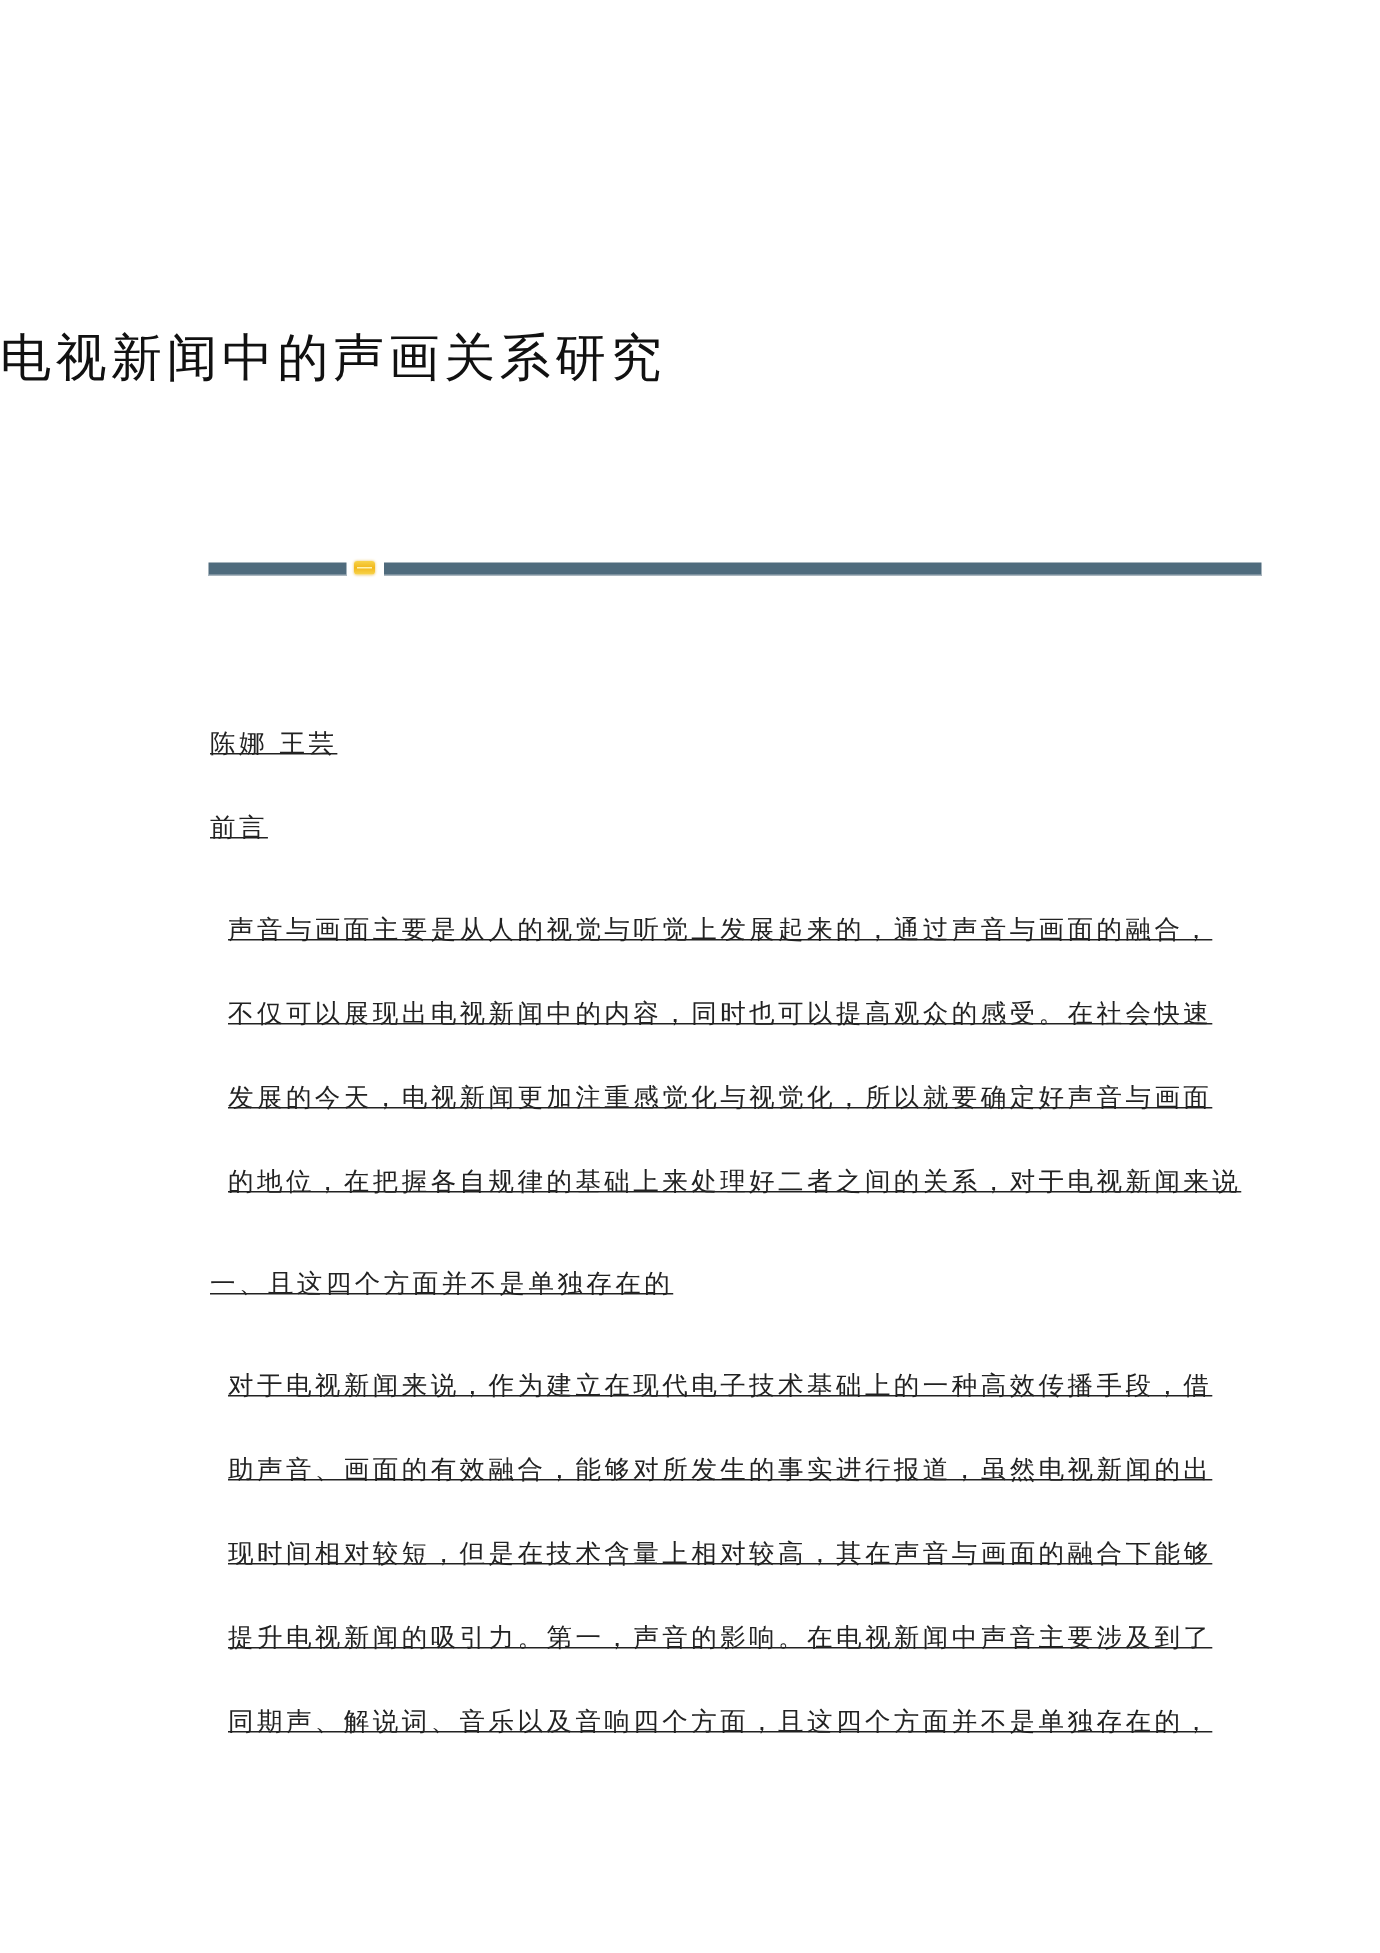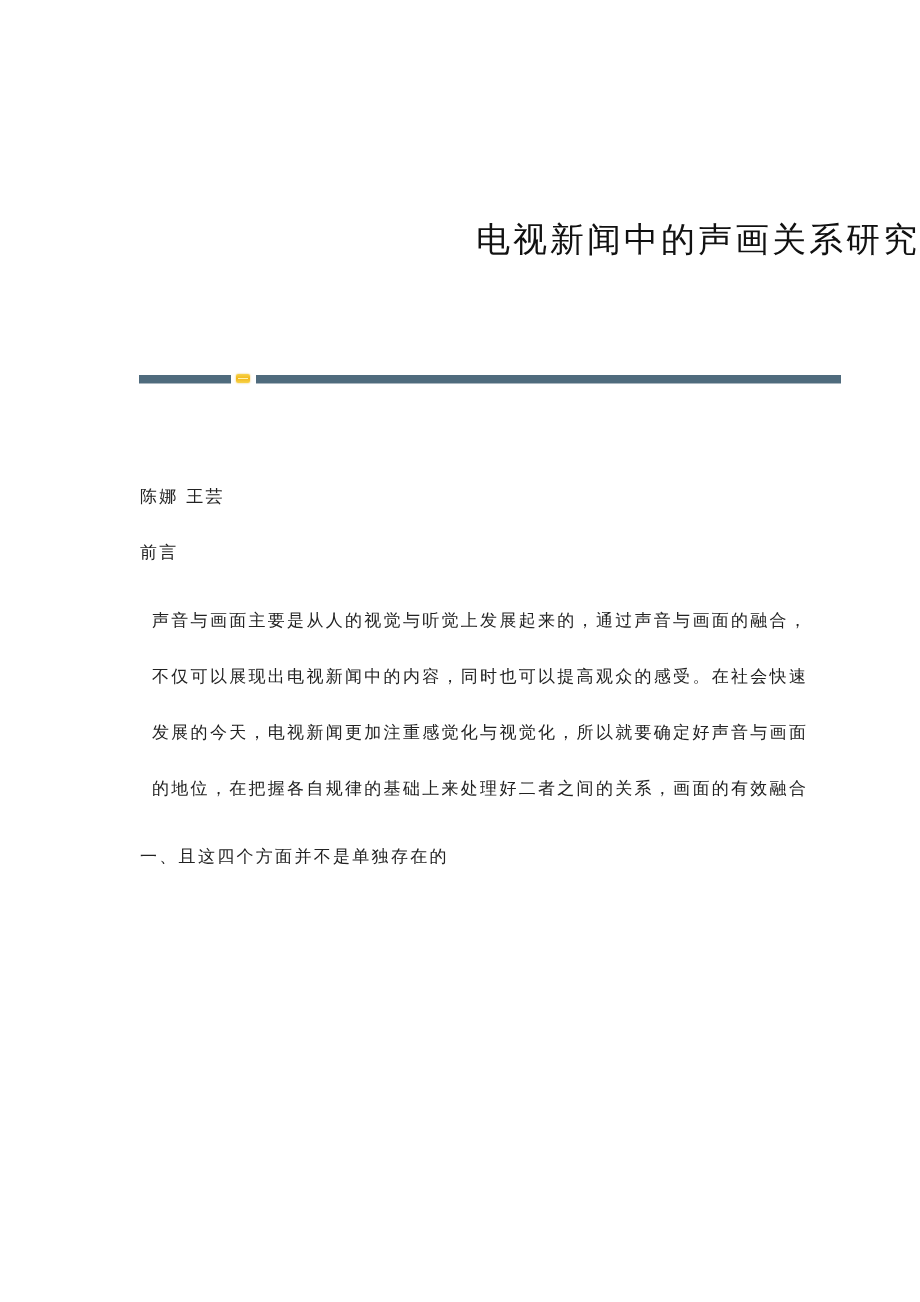--- a/index.html
+++ b/index.html
@@ -13,21 +13,21 @@
     position: relative;
     overflow: hidden;
     font-family: "DejaVu Sans", sans-serif;
     color: #222222;
   }
   .title {
     position: absolute;
     left: 0;
     width: 920px;
     top: 214px;
-    text-align: right;
+    text-align: left;
     font-family: "DejaVu Serif", serif;
     font-size: 34px;
     letter-spacing: 3px;
     color: #111111;
     line-height: 50px;
     margin: 0;
     font-weight: normal;
   }
   .divider {
     position: absolute;
@@ -71,20 +71,21 @@
     right: 0;
     height: 8px;
     background: #4f6b7d;
     border-bottom: 1px solid #aab6bf;
   }
   .content {
     position: absolute;
     left: 140px;
     top: 468px;
     width: 640px;
+    text-decoration: underline;
   }
   .line {
     font-size: 17px;
     letter-spacing: 2.3px;
     line-height: 56px;
     height: 56px;
     white-space: nowrap;
     margin: 0;
     color: #222222;
   }
@@ -104,18 +105,25 @@
 </div>
 
 <div class="content">
   <p class="line">陈娜 王芸</p>
   <p class="line">前言</p>
 
   <div class="para">
     <p class="line">声音与画面主要是从人的视觉与听觉上发展起来的，通过声音与画面的融合，</p>
     <p class="line">不仅可以展现出电视新闻中的内容，同时也可以提高观众的感受。在社会快速</p>
     <p class="line">发展的今天，电视新闻更加注重感觉化与视觉化，所以就要确定好声音与画面</p>
-    <p class="line">的地位，在把握各自规律的基础上来处理好二者之间的关系，画面的有效融合</p>
+    <p class="line">的地位，在把握各自规律的基础上来处理好二者之间的关系，对于电视新闻来说</p>
   </div>
 
   <p class="line">一、且这四个方面并不是单独存在的</p>
 
+  <div class="para">
+    <p class="line">对于电视新闻来说，作为建立在现代电子技术基础上的一种高效传播手段，借</p>
+    <p class="line">助声音、画面的有效融合，能够对所发生的事实进行报道，虽然电视新闻的出</p>
+    <p class="line">现时间相对较短，但是在技术含量上相对较高，其在声音与画面的融合下能够</p>
+    <p class="line">提升电视新闻的吸引力。第一，声音的影响。在电视新闻中声音主要涉及到了</p>
+    <p class="line">同期声、解说词、音乐以及音响四个方面，且这四个方面并不是单独存在的，</p>
+  </div>
 </div>
 
 </body></html>

